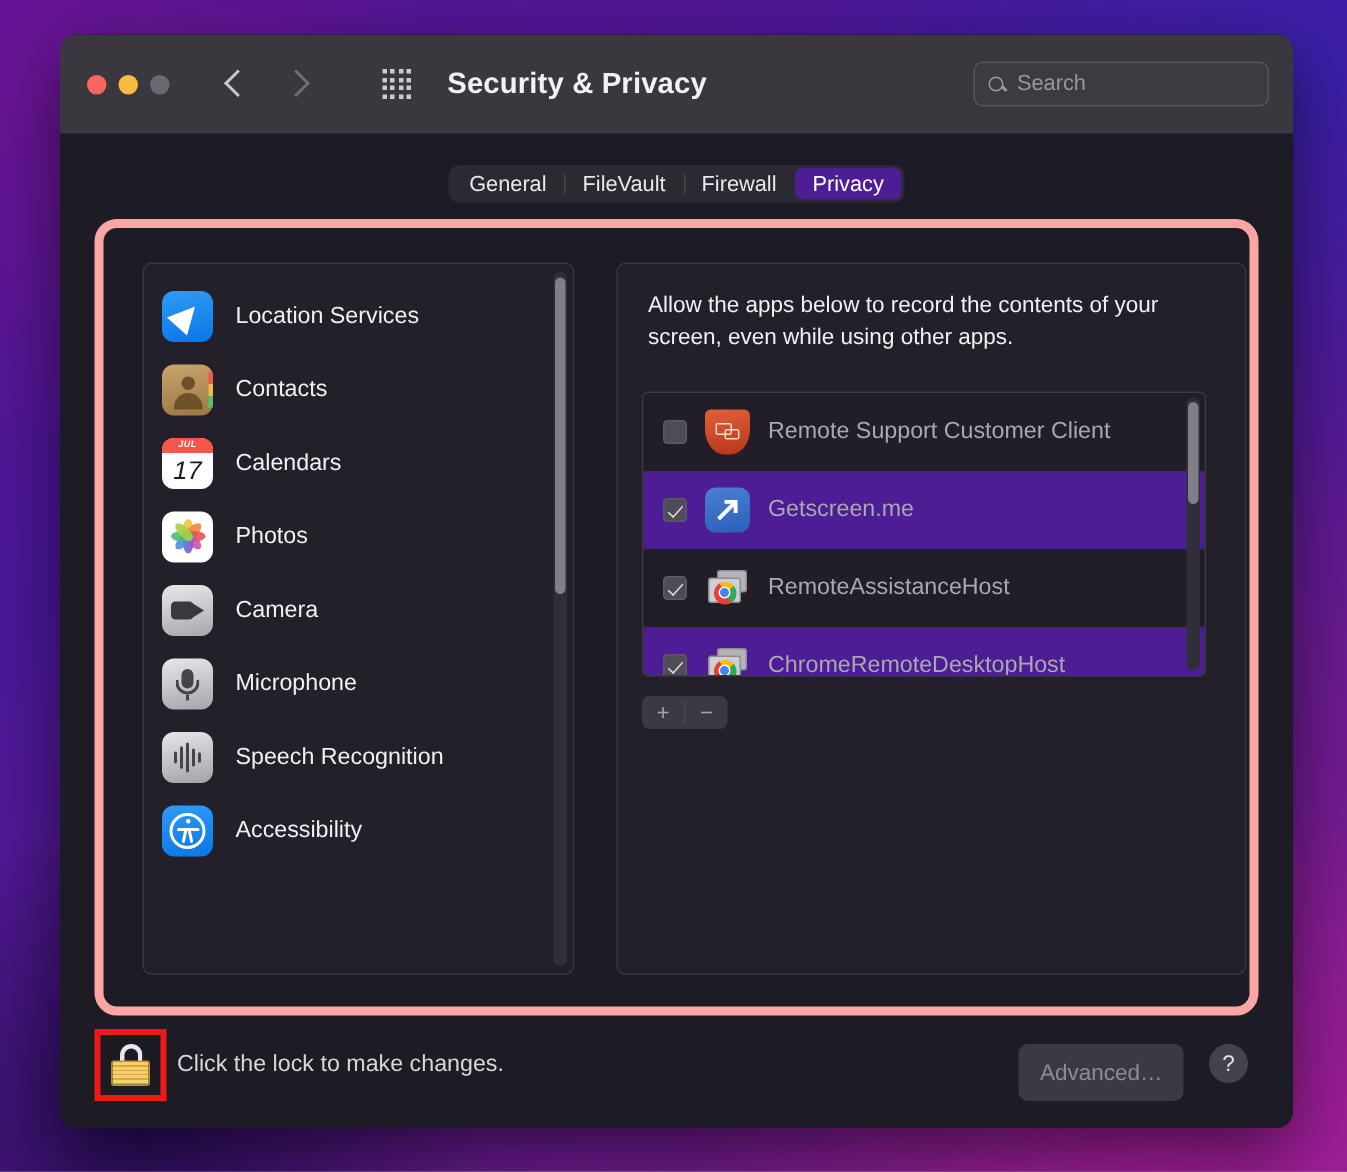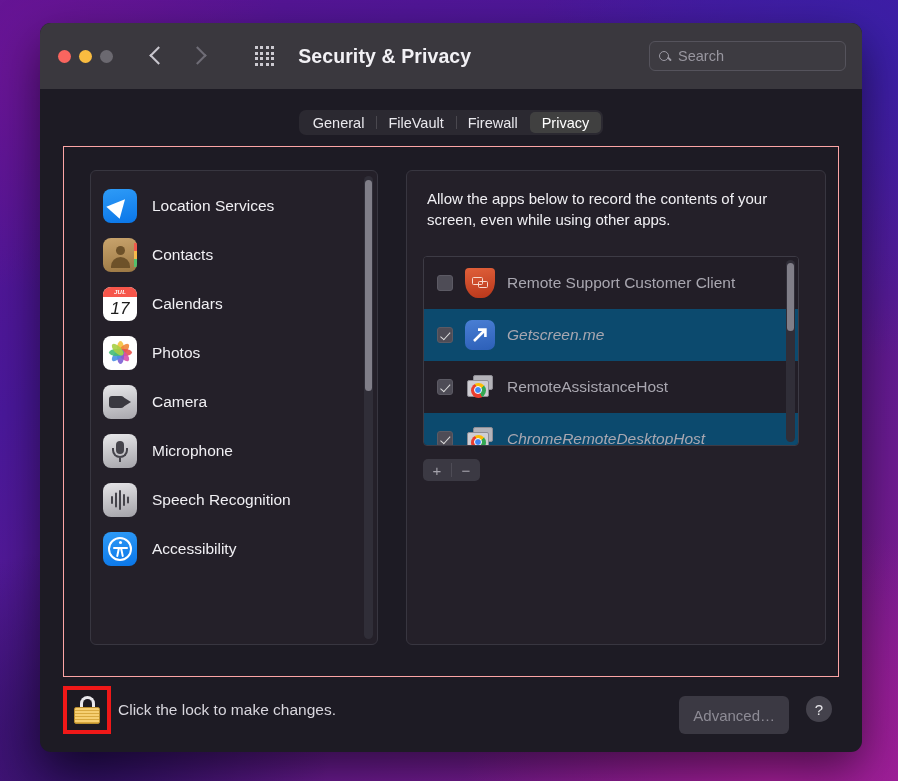--- a/index.html
+++ b/index.html
@@ -143,32 +143,32 @@
     cursor: default;
   }
   .tab + .tab::before {
     content: "";
     position: absolute;
     left: 0; top: 4px; bottom: 4px;
     width: 1px;
     background: #4a484f;
   }
   .tab.active {
-    background: #404040;
+    background: #4c1d95;
     color: #ffffff;
   }
   .tab.active::before, .tab.active + .tab::before { background: transparent; }
 
   
   .groupbox {
     position: absolute;
     left: 23px; top: 57px;
     width: 776px; height: 531px;
-    border: 1px solid #fca5a5;
-    border-radius: 0;
+    border: 6px solid #fca5a5;
+    border-radius: 15px;
   }
 
   
   .sidebar {
     position: absolute;
     left: 26px; top: 23px;
     width: 288px; height: 475px;
     background: #242029;
     border: 1px solid #383640;
     border-radius: 6px;
@@ -348,21 +348,21 @@
     overflow: hidden;
     background: #221f28;
   }
   .approw {
     height: 52px;
     display: flex;
     align-items: center;
     padding-left: 13px;
   }
   .approw.odd { background: #221e27; }
-  .approw.even { background: #0c4a6e; font-style: italic; }
+  .approw.even { background: #4c1d95; }
 
   .cbx {
     width: 16px; height: 16px;
     border-radius: 3px;
     background: #4e4c56;
     border: 1px solid #5c5a64;
     flex: none;
     position: relative;
   }
   .cbx.checked::after {

